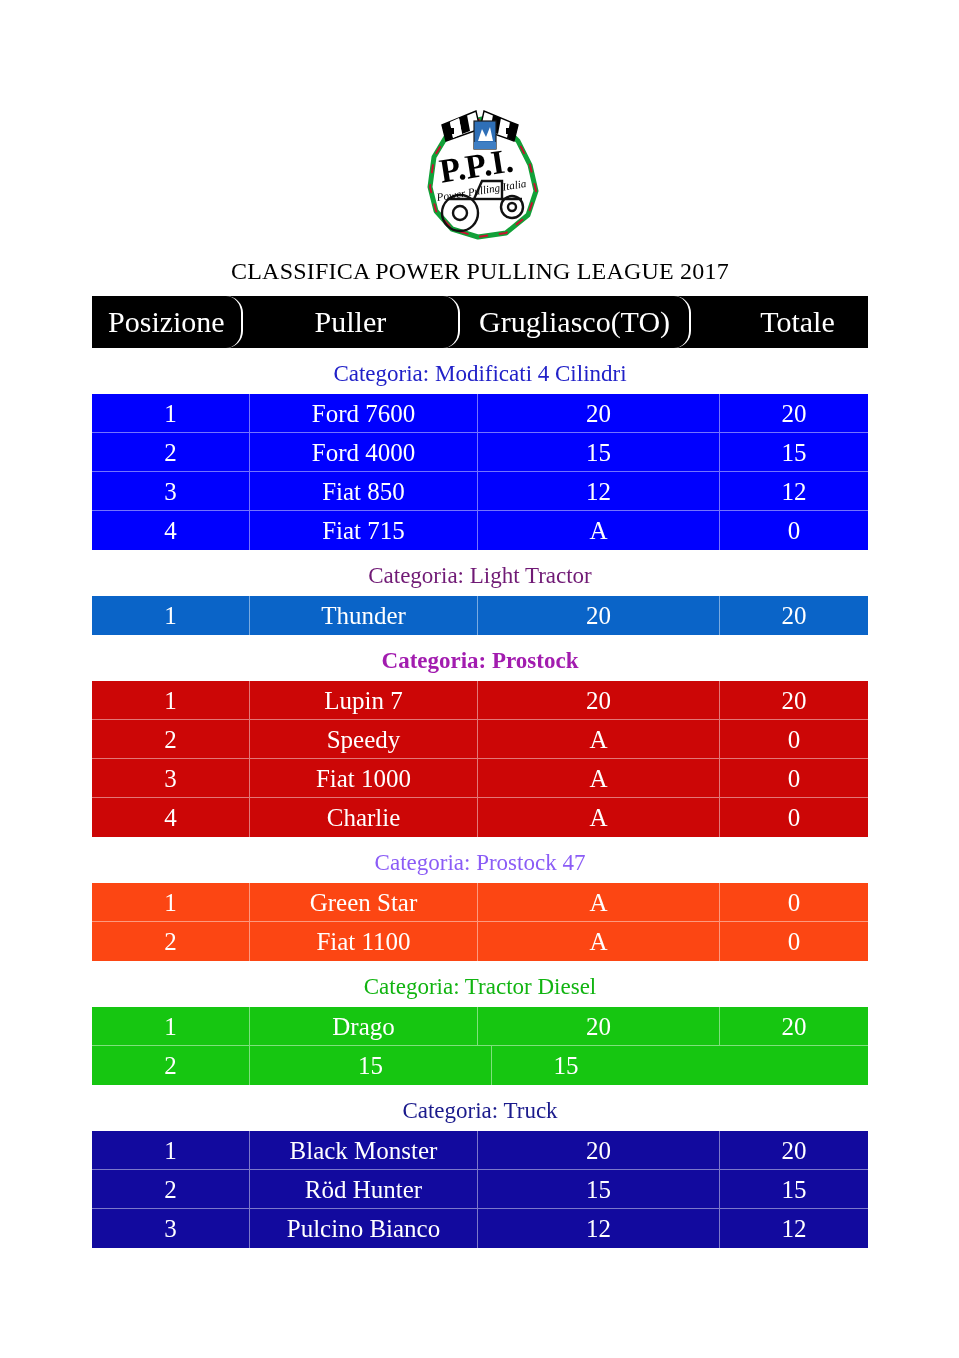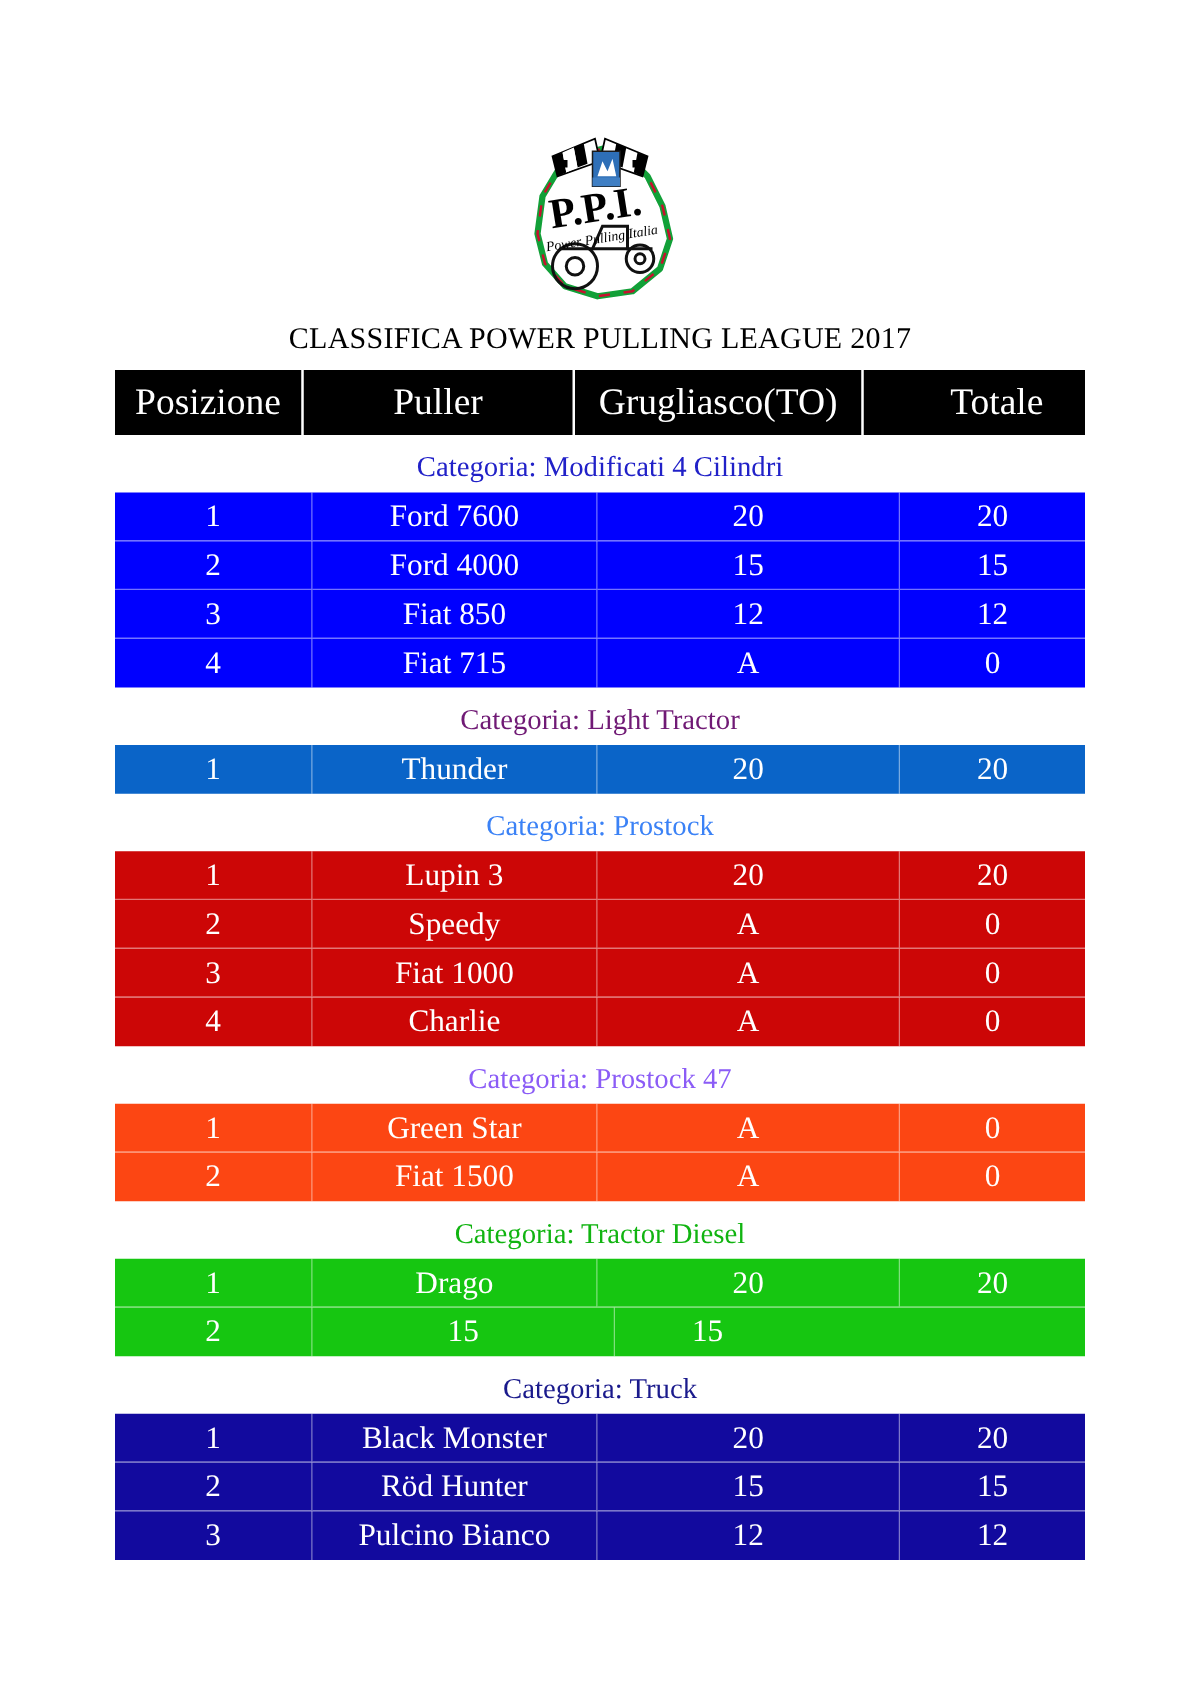--- a/index.html
+++ b/index.html
@@ -83,20 +83,21 @@
   .header-row {
     height: 52px;
     background: #000000;
   }
   .header-row .cell {
     height: 52px;
     line-height: 52px;
     color: #ffffff;
     font-size: 30px;
     border-right: 2px solid #ffffff;
+    border-radius: 17px;
   }
   .header-row .cell:last-child { border-right: none; margin-left: 36px; }
 
   
   .cat-heading {
     width: 776px;
     text-align: center;
     font-size: 23px;
     line-height: 23px;
     padding-top: 14px;
@@ -208,24 +209,24 @@
       <div class="section-block">
         <div class="cat-heading" style="color: #701a75;">Categoria: Light Tractor</div>
         <div class="row data-row" style="background: rgb(10, 100, 200);">
           <div class="cell c-pos">1</div>
           <div class="cell c-pull">Thunder</div>
           <div class="cell c-event">20</div>
           <div class="cell c-tot">20</div>
         </div>
       </div>
       <div class="section-block">
-        <div class="cat-heading" style="color: #3b82f6;">Categoria: Prostock</div>
-        <div class="row data-row" style="background: rgb(204, 6, 6);">
-          <div class="cell c-pos">1</div>
-          <div class="cell c-pull">Lupin 3</div>
+        <div class="cat-heading" style="color: #a21caf; font-weight: bold;">Categoria: Prostock</div>
+        <div class="row data-row" style="background: rgb(204, 6, 6);">
+          <div class="cell c-pos">1</div>
+          <div class="cell c-pull">Lupin 7</div>
           <div class="cell c-event">20</div>
           <div class="cell c-tot">20</div>
         </div>
         <div class="row data-row" style="background: rgb(204, 6, 6);">
           <div class="cell c-pos">2</div>
           <div class="cell c-pull">Speedy</div>
           <div class="cell c-event">A</div>
           <div class="cell c-tot">0</div>
         </div>
         <div class="row data-row" style="background: rgb(204, 6, 6);">
@@ -244,21 +245,21 @@
       <div class="section-block">
         <div class="cat-heading" style="color: #8b5cf6;">Categoria: Prostock 47</div>
         <div class="row data-row" style="background: rgb(252, 70, 19);">
           <div class="cell c-pos">1</div>
           <div class="cell c-pull">Green Star</div>
           <div class="cell c-event">A</div>
           <div class="cell c-tot">0</div>
         </div>
         <div class="row data-row" style="background: rgb(252, 70, 19);">
           <div class="cell c-pos">2</div>
-          <div class="cell c-pull">Fiat 1500</div>
+          <div class="cell c-pull">Fiat 1100</div>
           <div class="cell c-event">A</div>
           <div class="cell c-tot">0</div>
         </div>
       </div>
       <div class="section-block">
         <div class="cat-heading" style="color: rgb(17, 180, 17);">Categoria: Tractor Diesel</div>
         <div class="row data-row" style="background: rgb(22, 198, 17);">
           <div class="cell c-pos">1</div>
           <div class="cell c-pull">Drago</div>
           <div class="cell c-event">20</div>

